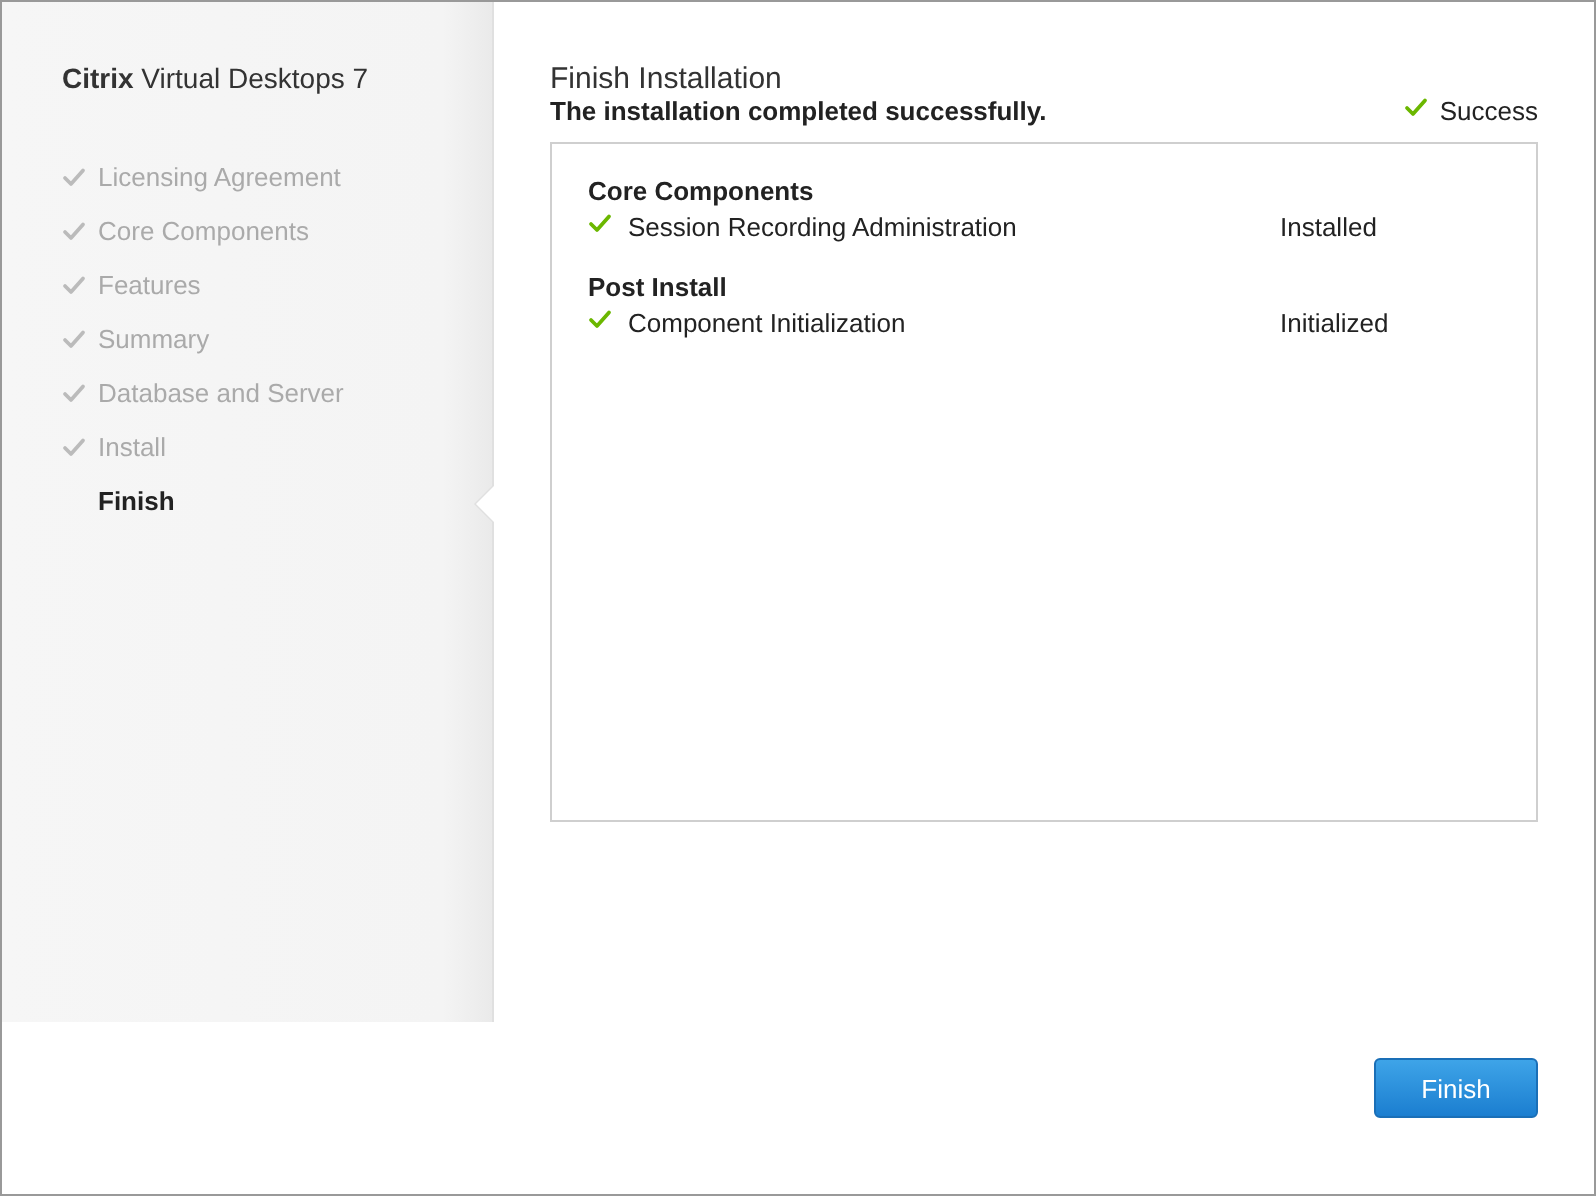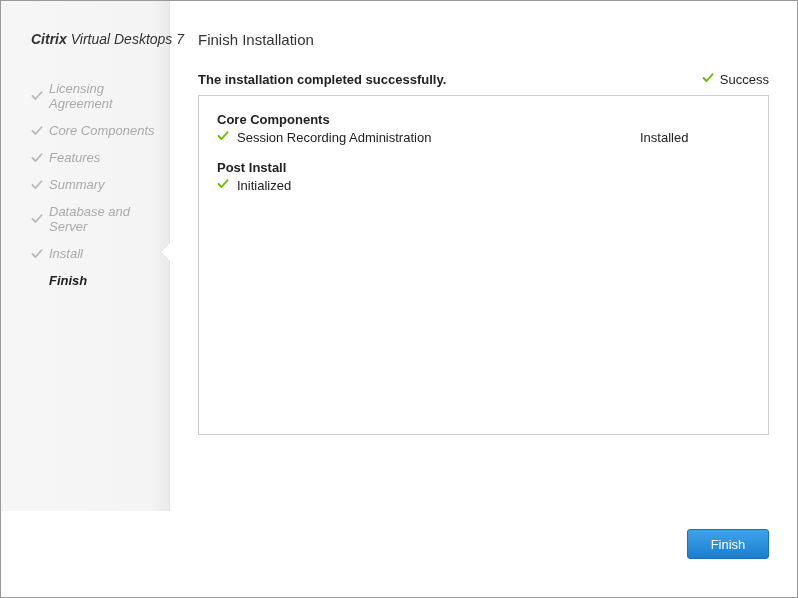--- a/index.html
+++ b/index.html
@@ -17,26 +17,25 @@
       border: 1px solid #999;
       display: flex;
       flex-direction: column;
     }
     .main-area {
       display: flex;
       flex: 1;
       overflow: hidden;
     }
     .sidebar {
-      width: 169px;
+      width: 246px;
       background: linear-gradient(to right, #f6f6f6 0%, #f4f4f4 90%, #eaeaea 100%);
       padding: 30px 0 0 30px;
       border-right: 1px solid #e0e0e0;
       position: relative;
-      font-style: italic;
     }
     .sidebar-title {
       font-size: 14px;
       color: #333;
       margin-bottom: 28px;
       white-space: nowrap;
     }
     .sidebar-title .bold { font-weight: 700; }
     .sidebar-title .light { font-weight: 300; }
     .sidebar-steps { list-style: none; }
@@ -75,21 +74,20 @@
     .content {
       flex: 1;
       padding: 30px 28px 0 28px;
       display: flex;
       flex-direction: column;
     }
     .page-title {
       font-size: 15px;
       font-weight: 400;
       color: #333;
-      margin-bottom: 24px;
     }
     .status-row {
       display: flex;
       justify-content: space-between;
       align-items: flex-end;
       margin-bottom: 8px;
     }
     .status-text { font-weight: 700; font-size: 13px; color: #222; }
     .status-badge {
       display: flex; align-items: center; gap: 6px;
@@ -232,20 +230,21 @@
                 <path d="M2 8 L6 12 L14 3" stroke="currentColor" stroke-width="2.5" fill="none" stroke-linecap="round" stroke-linejoin="round"></path>
               </svg></span>
             <span class="name">Session Recording Administration</span>
             <span class="state">Installed</span>
           </div>
           <div class="section-title mt">Post Install</div>
           <div class="item-row">
             <span class="chk-g"><svg class="check" viewBox="0 0 16 16">
                 <path d="M2 8 L6 12 L14 3" stroke="currentColor" stroke-width="2.5" fill="none" stroke-linecap="round" stroke-linejoin="round"></path>
               </svg></span>
+            <span class="name">Component Initialization</span>
             <span class="state">Initialized</span>
           </div>
         </div>
     </div>
 
   </div>
   <div class="footer">
     <button class="btn">Finish</button>
   </div>
 </div>

